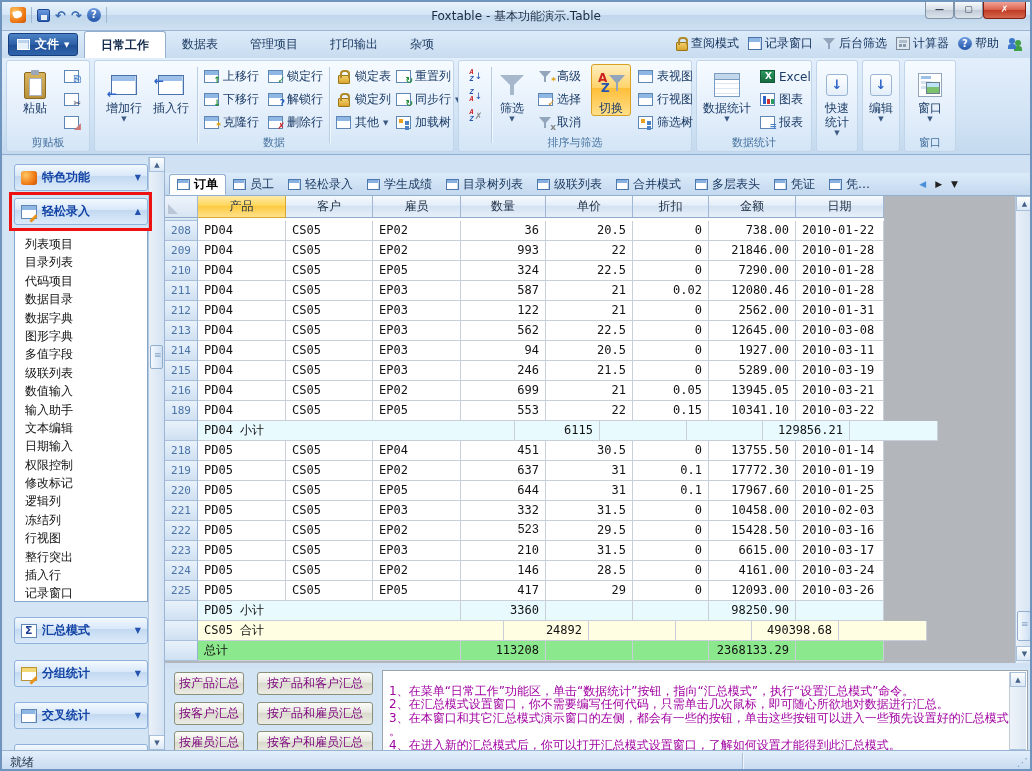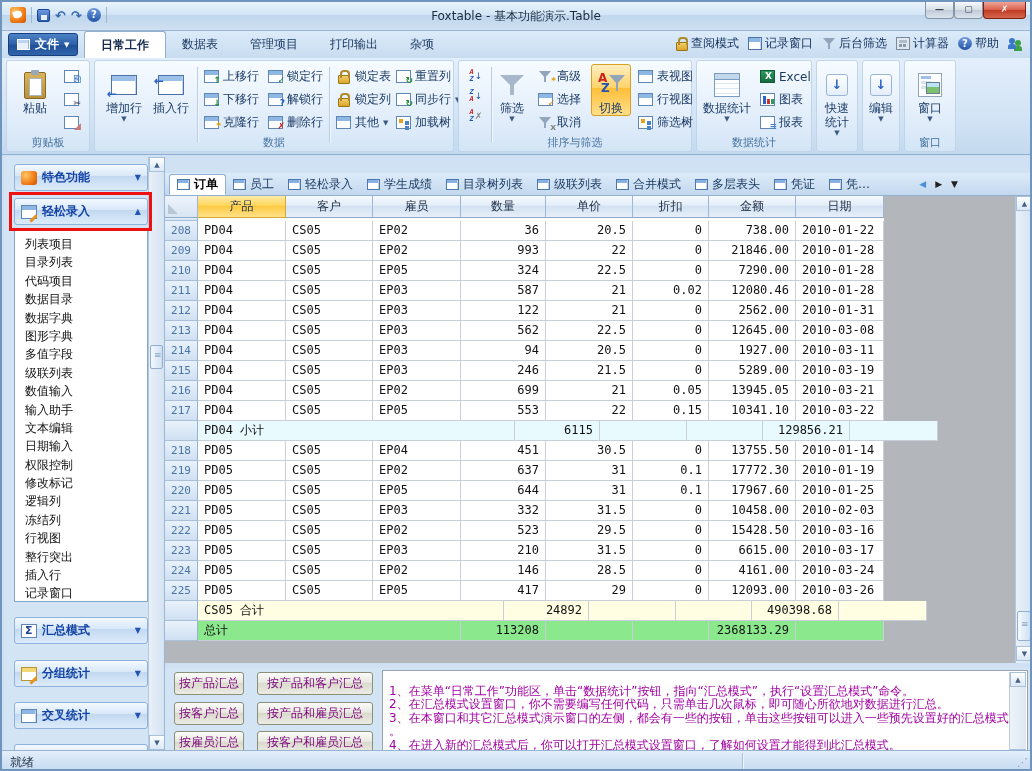--- a/index.html
+++ b/index.html
@@ -715,21 +715,21 @@
           <div class="cell" style="width: 88px;">PD04</div>
           <div class="cell" style="width: 87px;">CS05</div>
           <div class="cell" style="width: 88px;">EP02</div>
           <div class="cell cr" style="width: 85px;">699</div>
           <div class="cell cr" style="width: 87px;">21</div>
           <div class="cell cr" style="width: 76px;">0.05</div>
           <div class="cell cr" style="width: 87px;">13945.05</div>
           <div class="cell" style="width: 88px;">2010-03-21</div>
         </div>
         <div class="grow">
-          <div class="rh" style="width: 33px;">217</div>
+          <div class="rh" style="width: 33px;">189</div>
           <div class="cell" style="width: 88px;">PD04</div>
           <div class="cell" style="width: 87px;">CS05</div>
           <div class="cell" style="width: 88px;">EP05</div>
           <div class="cell cr" style="width: 85px;">553</div>
           <div class="cell cr" style="width: 87px;">22</div>
           <div class="cell cr" style="width: 76px;">0.15</div>
           <div class="cell cr" style="width: 87px;">10341.10</div>
           <div class="cell" style="width: 88px;">2010-03-22</div>
         </div>
         <div class="grow">
@@ -783,21 +783,21 @@
           <div class="cell cr" style="width: 87px;">31.5</div>
           <div class="cell cr" style="width: 76px;">0</div>
           <div class="cell cr" style="width: 87px;">10458.00</div>
           <div class="cell" style="width: 88px;">2010-02-03</div>
         </div>
         <div class="grow">
           <div class="rh" style="width: 33px;">222</div>
           <div class="cell" style="width: 88px;">PD05</div>
           <div class="cell" style="width: 87px;">CS05</div>
           <div class="cell" style="width: 88px;">EP02</div>
-          <div class="cell cr" style="width: 85px;">523</div>
+          <div class="cell cr" style="width: 85px; font-family: Liberation Mono, monospace;">523</div>
           <div class="cell cr" style="width: 87px;">29.5</div>
           <div class="cell cr" style="width: 76px;">0</div>
           <div class="cell cr" style="width: 87px;">15428.50</div>
           <div class="cell" style="width: 88px;">2010-03-16</div>
         </div>
         <div class="grow">
           <div class="rh" style="width: 33px;">223</div>
           <div class="cell" style="width: 88px;">PD05</div>
           <div class="cell" style="width: 87px;">CS05</div>
           <div class="cell" style="width: 88px;">EP03</div>
@@ -821,20 +821,29 @@
         <div class="grow">
           <div class="rh" style="width: 33px;">225</div>
           <div class="cell" style="width: 88px;">PD05</div>
           <div class="cell" style="width: 87px;">CS05</div>
           <div class="cell" style="width: 88px;">EP05</div>
           <div class="cell cr" style="width: 85px;">417</div>
           <div class="cell cr" style="width: 87px;">29</div>
           <div class="cell cr" style="width: 76px;">0</div>
           <div class="cell cr" style="width: 87px;">12093.00</div>
           <div class="cell" style="width: 88px;">2010-03-26</div>
+        </div>
+        <div class="grow">
+          <div class="rh" style="width: 33px;"></div>
+          <div class="cell" style="width: 263px; background: rgb(232, 250, 254);">PD05 小计</div>
+          <div class="cell cr" style="width: 85px; background: rgb(232, 250, 254);">3360</div>
+          <div class="cell" style="width: 87px; background: rgb(232, 250, 254);"></div>
+          <div class="cell" style="width: 76px; background: rgb(232, 250, 254);"></div>
+          <div class="cell cr" style="width: 87px; background: rgb(232, 250, 254);">98250.90</div>
+          <div class="cell" style="width: 88px; background: rgb(232, 250, 254);"></div>
         </div>
         <div class="grow">
           <div class="rh" style="width: 33px;"></div>
           <div class="cell" style="width: 306px; background: rgb(255, 253, 226);">CS05 合计</div>
           <div class="cell cr" style="width: 85px; background: rgb(255, 253, 226);">24892</div>
           <div class="cell" style="width: 87px; background: rgb(255, 253, 226);"></div>
           <div class="cell" style="width: 76px; background: rgb(255, 253, 226);"></div>
           <div class="cell cr" style="width: 87px; background: rgb(255, 253, 226);">490398.68</div>
           <div class="cell" style="width: 88px; background: rgb(255, 253, 226);"></div>
         </div>

